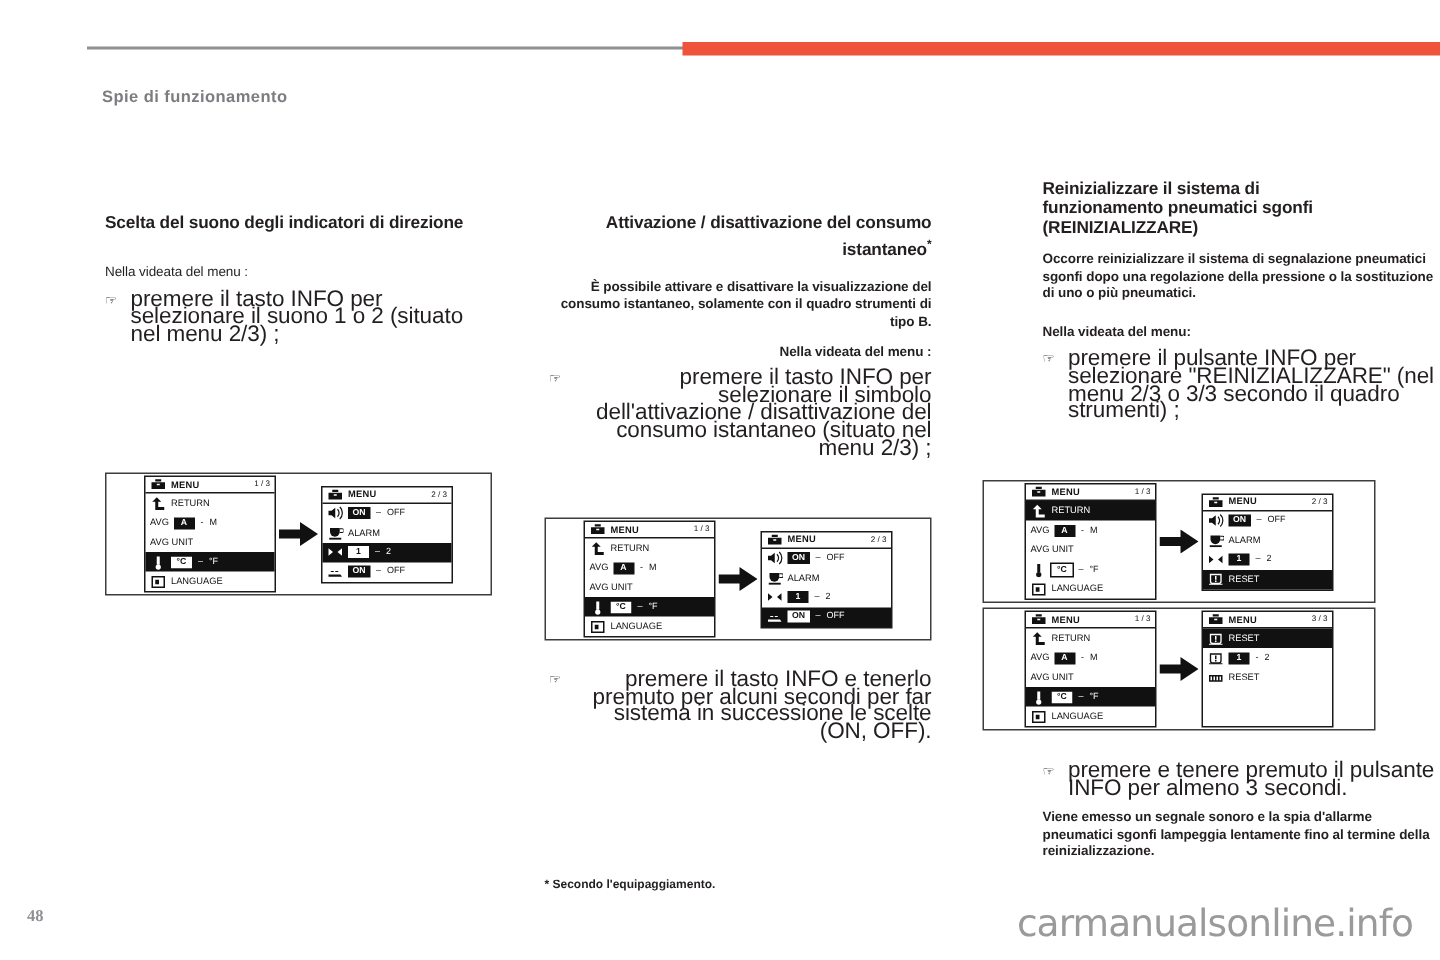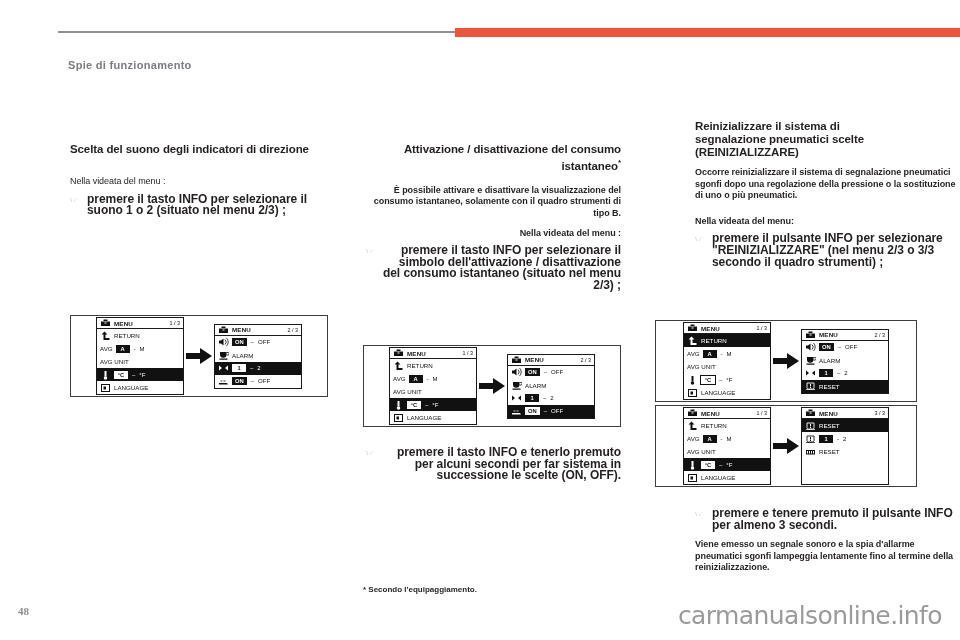--- a/index.html
+++ b/index.html
@@ -40,21 +40,21 @@
   .sp8{height:8px;}
   .sp12{height:12px;}
   .sp14{height:14px;}
 
   
   .bullet{display:flex;gap:6px;align-items:flex-start;}
   .bullet .hand{
     flex:0 0 11px;font-size:9px;line-height:11.6px;color:#231f20;
     transform:translateY(1px);
   }
-  .bullet .btxt{font-size:12px;line-height:11.6px;font-weight:bold;letter-spacing:-.05px;}
+  .bullet .btxt{font-size:15px;line-height:11.6px;font-weight:normal;letter-spacing:-.05px;}
 
   sup.ast{font-size:8px;vertical-align:super;}
 
   
   .figbox{
     border:1px solid #3d3d3d;background:#ffffff;
     display:flex;align-items:center;justify-content:center;gap:0px;
     box-sizing:border-box;
   }
   .figrow{display:flex;align-items:center;justify-content:center;}
@@ -385,21 +385,21 @@
   <div class="col col-mid" style="top:447px;">
     <div class="bullet">
       <span class="hand">☞</span>
       <span class="btxt">premere il tasto INFO e tenerlo premuto per alcuni secondi per far sistema in successione le scelte (ON, OFF).</span>
     </div>
   </div>
 
   <div class="col col-right" style="top:120px;">
     <h2 class="sec">
       <span>Reinizializzare il sistema di</span><br>
-      <span>segnalazione pneumatici scelte</span><br>
+      <span>funzionamento pneumatici sgonfi</span><br>
       <span>(REINIZIALIZZARE)</span>
     </h2>
     <div class="sp8"></div>
     <p class="body b">Occorre reinizializzare il sistema di segnalazione pneumatici sgonfi dopo una regolazione della pressione o la sostituzione di uno o più pneumatici.</p>
     <div class="sp14"></div>
     <p class="body b">Nella videata del menu:</p>
     <div class="sp6"></div>
     <div class="bullet">
       <span class="hand">☞</span>
       <span class="btxt">premere il pulsante INFO per selezionare "REINIZIALIZZARE" (nel menu 2/3 o 3/3 secondo il quadro strumenti) ;</span>

